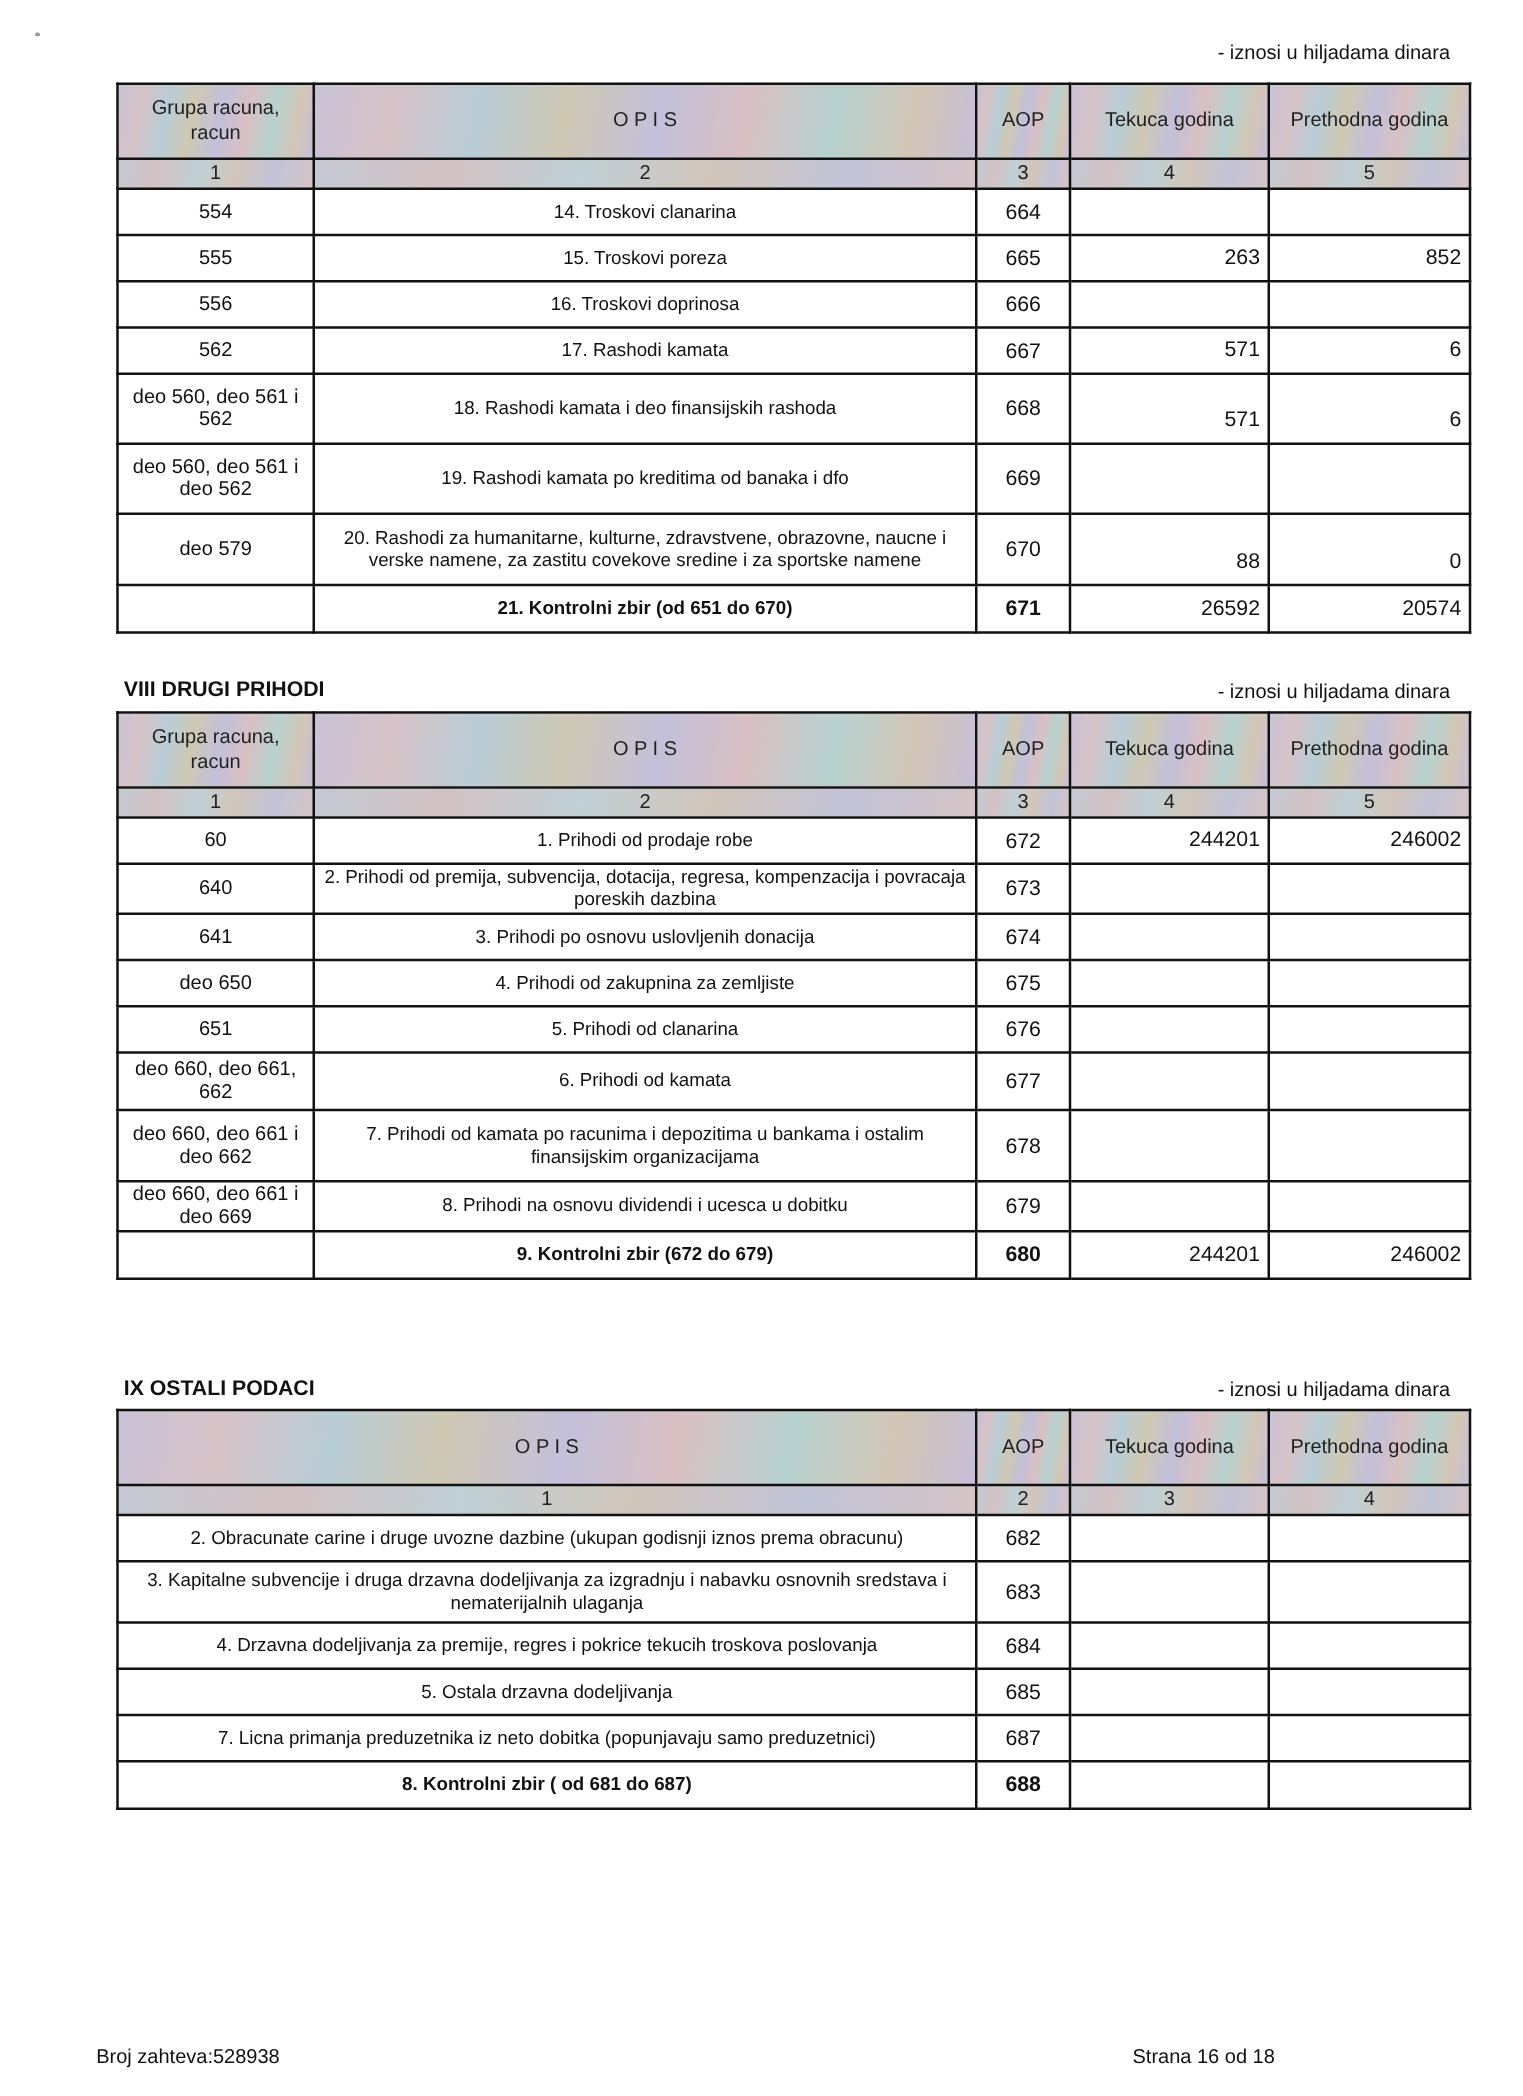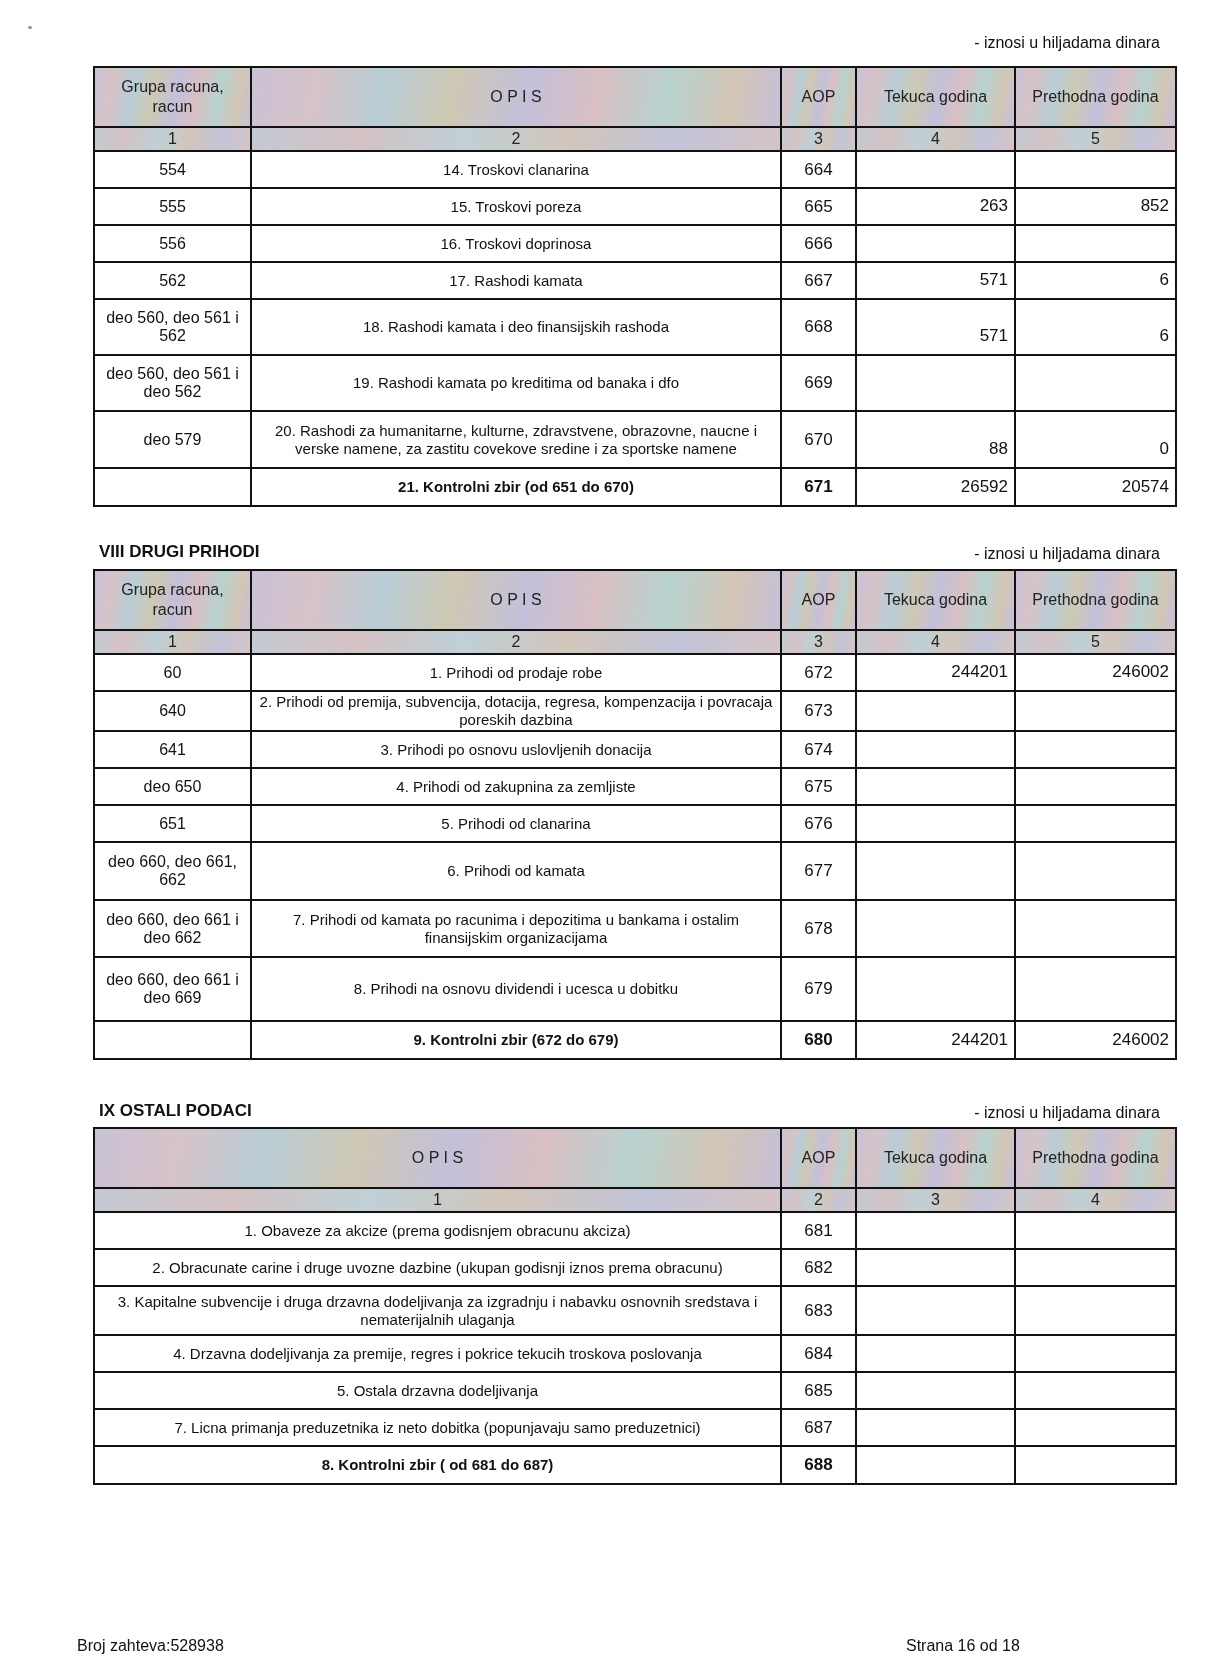--- a/index.html
+++ b/index.html
@@ -185,35 +185,35 @@
         <td class="c-val"></td>
         <td class="c-val"></td>
       </tr>
       <tr style="height: 37px;">
         <td class="c-grupa">651</td>
         <td class="c-opis">5. Prihodi od clanarina</td>
         <td class="c-aop">676</td>
         <td class="c-val"></td>
         <td class="c-val"></td>
       </tr>
-      <tr style="height: 58px;">
+      <tr style="height: 46px;">
         <td class="c-grupa">deo 660, deo 661, 662</td>
         <td class="c-opis">6. Prihodi od kamata</td>
         <td class="c-aop">677</td>
         <td class="c-val"></td>
         <td class="c-val"></td>
       </tr>
       <tr style="height: 57px;">
         <td class="c-grupa">deo 660, deo 661 i deo 662</td>
         <td class="c-opis">7. Prihodi od kamata po racunima i depozitima u bankama i ostalim finansijskim organizacijama</td>
         <td class="c-aop">678</td>
         <td class="c-val"></td>
         <td class="c-val"></td>
       </tr>
-      <tr style="height: 64px;">
+      <tr style="height: 40px;">
         <td class="c-grupa">deo 660, deo 661 i deo 669</td>
         <td class="c-opis">8. Prihodi na osnovu dividendi i ucesca u dobitku</td>
         <td class="c-aop">679</td>
         <td class="c-val"></td>
         <td class="c-val"></td>
       </tr>
       <tr style="height: 38px;">
         <td class="c-grupa"></td>
         <td class="c-opis bold">9. Kontrolni zbir (672 do 679)</td>
         <td class="c-aop bold">680</td>
@@ -242,26 +242,20 @@
     </tr>
     <tr class="hdr hdr-num">
       <th>1</th>
       <th>2</th>
       <th>3</th>
       <th>4</th>
     </tr>
   </thead>
   <tbody id="t3-body">
       <tr style="height: 37px;">
-        <td class="c-opis">1. Obaveze za akcize (prema godisnjem obracunu akciza)</td>
-        <td class="c-aop">681</td>
-        <td class="c-val"></td>
-        <td class="c-val"></td>
-      </tr>
-      <tr style="height: 37px;">
         <td class="c-opis">2. Obracunate carine i druge uvozne dazbine (ukupan  godisnji iznos prema obracunu)</td>
         <td class="c-aop">682</td>
         <td class="c-val"></td>
         <td class="c-val"></td>
       </tr>
       <tr style="height: 49px;">
         <td class="c-opis">3. Kapitalne subvencije i druga drzavna dodeljivanja za izgradnju i nabavku osnovnih sredstava i nematerijalnih ulaganja</td>
         <td class="c-aop">683</td>
         <td class="c-val"></td>
         <td class="c-val"></td>

